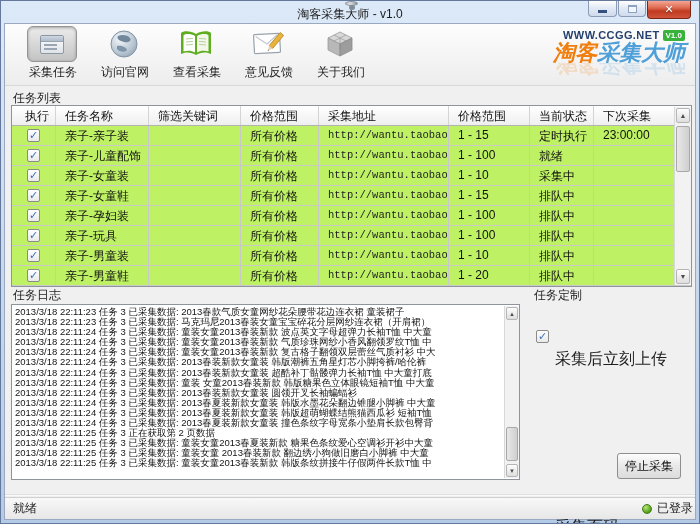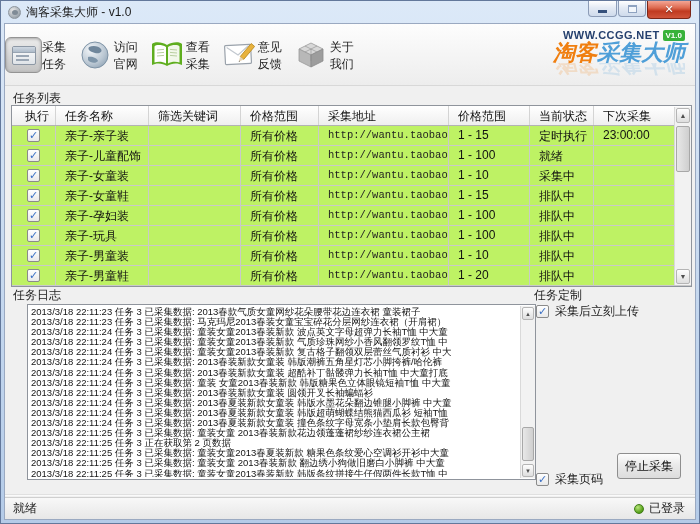--- a/index.html
+++ b/index.html
@@ -1,42 +1,42 @@
 <!DOCTYPE html>
 <html><head>
 <meta charset="utf-8">
 <style>
   * { margin:0; padding:0; box-sizing:border-box; }
   body { font-family:"Liberation Sans","DejaVu Sans",sans-serif; background:#e9eef5; }
   .window { position:relative; width:700px; height:524px;
     background:linear-gradient(#dce9f8,#b4cbe8); border:1px solid #63789b; overflow:hidden; }
 
   
-  .titlebar { position:absolute; top:0; left:0; right:0; height:22px; display:flex; align-items:center; }
+  .titlebar { position:absolute; top:0; left:0; right:0; height:22px; display:flex; align-items:center;flex-direction:column; }
   .app-ico { width:13px; height:13px; border-radius:50%; margin:0 5px 0 7px;
     background:radial-gradient(circle at 35% 30%, #e8e8e8, #9fa8b0 70%, #7c858d); border:1px solid #8d959d; position:relative;}
   .app-ico::after{content:"";position:absolute;left:3px;top:3px;width:6px;height:5px;border-radius:50%;background:#7f8b96;}
   .title-text { font-size:12px; color:#1c1c1c; }
   .winbtns { position:absolute; top:0; right:8px; display:flex; }
   .wbtn { height:16px; border:1px solid #8c9cb7; border-top:none; border-radius:0 0 4px 4px;
     background:linear-gradient(#ffffff,#e3eaf4 45%,#cfdbec); display:flex; align-items:center; justify-content:center; margin-left:1px;}
   .wbtn.min { width:29px; } .wbtn.max { width:28px; }
   .wbtn.close { width:44px; height:18px; background:linear-gradient(#f4a695,#dd6a50 40%,#c03a20 60%,#d0543a);
     border-color:#7c2617; color:#fff; font-size:11px; font-weight:bold; }
   .glyph-min{width:9px;height:3px;background:#35507c;margin-top:6px;}
   .glyph-max{width:9px;height:8px;border:1px solid #8ea2c0;border-top:2px solid #8ea2c0;background:#f2f6fb;}
   .glyph-x{ line-height:1; text-shadow:0 1px 1px rgba(0,0,0,.4);}
 
   
   .client { position:absolute; left:3px; right:3px; top:22px; bottom:3px; background:#f0f0f0; border:1px solid #9aa9c1; }
 
   
   .toolbar { position:absolute; top:0; left:0; right:0; height:62px;
     background:linear-gradient(#fdfdfd,#ededed); border-bottom:1px solid #d8d8d8; display:flex; }
-  .tb-btn { width:72px; height:58px; margin-top:2px; display:flex; flex-direction:row; align-items:center; cursor:default;}
+  .tb-btn { width:72px; height:58px; margin-top:2px; display:flex; flex-direction:column; align-items:flex-end; cursor:default;}
   .icon-wrap { width:50px; height:36px; display:flex; align-items:center; justify-content:center; border-radius:6px; }
   .tb-btn.active .icon-wrap { background:linear-gradient(#ececec,#c3c3c3); border:1px solid #949494;
     box-shadow:inset 0 1px 3px rgba(0,0,0,.3); }
   .tb-label { font-size:12px; color:#1e1e1e; margin-top:2px; }
   .miniwin { width:24px; height:19px; background:linear-gradient(#fdfdfd,#dfe3e8); border:1px solid #8d98a5; border-radius:2px; position:relative;}
   .miniwin::before{content:"";position:absolute;left:0;top:0;right:0;height:5px;background:linear-gradient(#cfd8e2,#aebbc9);border-bottom:1px solid #98a4b2;}
   .miniwin::after{content:"";position:absolute;left:3px;top:8px;width:13px;height:2px;background:#9aa6b4;box-shadow:0 4px 0 #9aa6b4;}
 
   
   .logo { position:absolute; right:10px; top:5px; text-align:right; }
@@ -67,42 +67,42 @@
   
   .vsb { position:absolute; top:1px; bottom:1px; width:17px; background:#f2f2f2; border-left:1px solid #d9d9d9; }
   .table .vsb { right:0; }
   .sb-btn { position:absolute; left:1px; right:1px; height:15px; background:linear-gradient(#fdfdfd,#dedede);
     border:1px solid #b5b5b5; border-radius:2px; font-size:7px; color:#4e4e4e; text-align:center; line-height:14px;}
   .sb-up { top:1px; } .sb-down { bottom:1px; }
   .sb-thumb { position:absolute; left:1px; right:1px; background:linear-gradient(90deg,#e8e8e8,#cfcfcf); border:1px solid #a8a8a8; border-radius:2px;}
   .table .sb-thumb { top:19px; height:46px; }
 
   
-  .logbox { position:absolute; left:22px; top:280px; width:509px; height:176px; background:#fff; border:1px solid #8f949c; overflow:hidden;}
+  .logbox { position:absolute; left:6px; top:280px; width:509px; height:176px; background:#fff; border:1px solid #8f949c; overflow:hidden;}
   .loglines { position:absolute; left:3px; top:2px; right:17px; bottom:2px; overflow:hidden; }
   .logline { font-size:9.5px; line-height:10.1px; color:#141414; white-space:nowrap; }
   .logbox .vsb { right:0; width:15px; }
   .logbox .sb-btn { height:13px; font-size:6px; line-height:12px;}
   .logbox .sb-thumb { bottom:17px; height:34px; }
 
   
   .chkrow { position:absolute; display:flex; align-items:center; }
   .chkrow .cb { margin-right:6px; }
-  .chkrow .lbl { font-size:12px; color:#1e1e1e; }
+  .chkrow .lbl { font-size:16px; color:#1e1e1e;margin-top:46px; }
   .stop-btn { position:absolute; left:612px; top:429px; width:64px; height:26px;
     background:linear-gradient(#fdfdfd,#eaeaea 45%,#dcdcdc); border:1px solid #8e8e8e; border-radius:3px;
     font-size:12px; color:#111; font-family:inherit; }
 
   
   .statusbar { position:absolute; left:0; right:0; bottom:0; height:22px;
     background:linear-gradient(#f8f8f8,#e7e7e7); border-top:1px solid #cfcfcf;
     display:flex; align-items:center; font-size:12px; color:#222; }
   .groove { position:absolute; left:0; right:0; bottom:24px; height:1px; background:#e0e0e0; box-shadow:0 1px 0 #fafafa;}
   .status-left { padding-left:8px; flex:1; }
-  .status-right { display:flex; align-items:center; padding-right:10px; }
+  .status-right { display:flex; align-items:center; padding-right:2px; }
   .dot { width:10px; height:10px; border-radius:50%; margin-right:5px;
     background:radial-gradient(circle at 35% 30%, #b8e57c, #5aa31d 65%, #3f7d12); border:1px solid #417e17;}
 
   
   .tico { display:block; }
 </style>
 </head>
 <body>
 
 <div class="window">
@@ -354,21 +354,20 @@
         <div class="logline">2013/3/18 22:11:24 任务 3 已采集数据: 童装女童2013春装新款 波点英文字母超弹力长袖T恤 中大童</div>
         <div class="logline">2013/3/18 22:11:24 任务 3 已采集数据: 童装女童2013春装新款 气质珍珠网纱小香风翻领罗纹T恤 中</div>
         <div class="logline">2013/3/18 22:11:24 任务 3 已采集数据: 童装女童2013春装新款 复古格子翻领双层蕾丝气质衬衫 中大</div>
         <div class="logline">2013/3/18 22:11:24 任务 3 已采集数据: 2013春装新款女童装 韩版潮裤五角星灯芯小脚挎裤/哈伦裤</div>
         <div class="logline">2013/3/18 22:11:24 任务 3 已采集数据: 2013春装新款女童装 超酷补丁骷髅弹力长袖T恤 中大童打底</div>
         <div class="logline">2013/3/18 22:11:24 任务 3 已采集数据: 童装 女童2013春装新款 韩版糖果色立体眼镜短袖T恤 中大童</div>
         <div class="logline">2013/3/18 22:11:24 任务 3 已采集数据: 2013春装新款女童装 圆领开叉长袖蝙蝠衫</div>
         <div class="logline">2013/3/18 22:11:24 任务 3 已采集数据: 2013春夏装新款女童装 韩版水墨花朵翻边锥腿小脚裤 中大童</div>
         <div class="logline">2013/3/18 22:11:24 任务 3 已采集数据: 2013春夏装新款女童装 韩版超萌蝴蝶结熊猫西瓜衫 短袖T恤</div>
         <div class="logline">2013/3/18 22:11:24 任务 3 已采集数据: 2013春夏装新款女童装 撞色条纹字母宽条小垫肩长款包臀背</div>
-        <div class="logline">2013/3/18 22:11:25 任务 3 已采集数据: 童装女童 2013春装新款花边领蓬蓬裙纱纱连衣裙公主裙</div>
         <div class="logline">2013/3/18 22:11:25 任务 3 正在获取第 2 页数据</div>
         <div class="logline">2013/3/18 22:11:25 任务 3 已采集数据: 童装女童2013春夏装新款 糖果色条纹爱心空调衫开衫中大童</div>
         <div class="logline">2013/3/18 22:11:25 任务 3 已采集数据: 童装女童 2013春装新款 翻边绣小狗做旧磨白小脚裤 中大童</div>
         <div class="logline">2013/3/18 22:11:25 任务 3 已采集数据: 童装女童2013春装新款 韩版条纹拼接牛仔假两件长款T恤 中</div>
       </div>
       <div class="vsb">
         <div class="sb-btn sb-up">▲</div>
         <div class="sb-thumb"></div>
         <div class="sb-btn sb-down">▼</div>
       </div>

